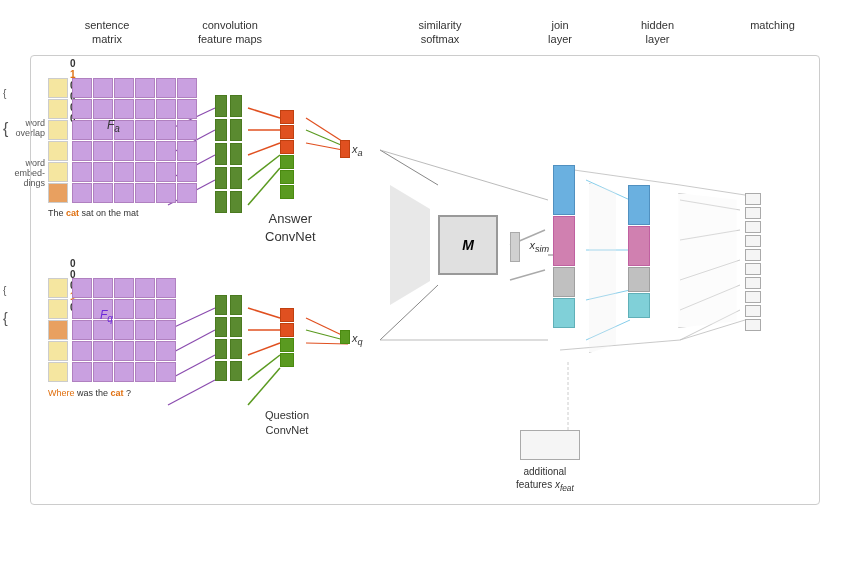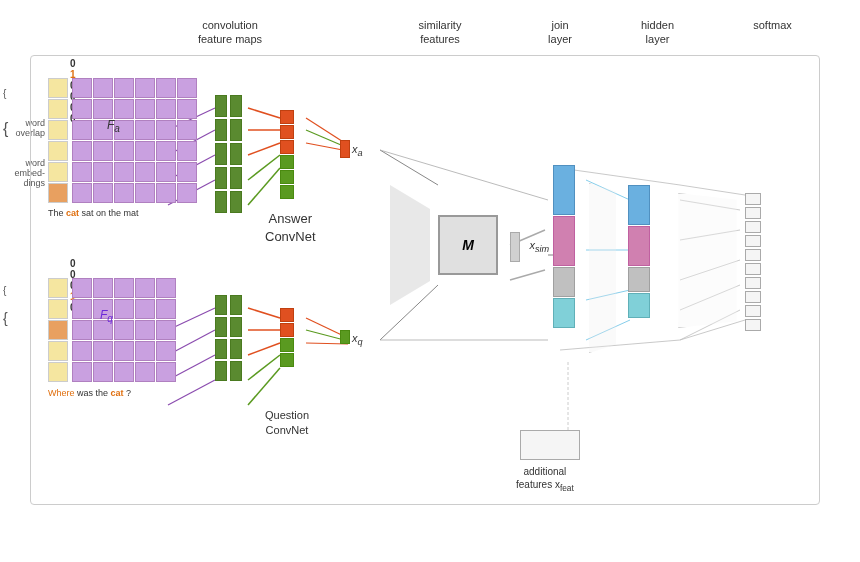--- a/index.html
+++ b/index.html
@@ -33,25 +33,26 @@
       width: 860px;
       height: 562px;
       pointer-events: none;
     }
   </style>
 </head>
 <body>
 
 <div class="diagram-container">
 
+  <div class="top-label" style="left:72px;width:70px;">sentence<br>matrix</div>
   <div class="top-label" style="left:195px;width:70px;">convolution<br>feature maps</div>
-  <div class="top-label" style="left:400px;width:80px;">similarity features</div>
+  <div class="top-label" style="left:400px;width:80px;">similarity softmax</div>
   <div class="top-label" style="left:535px;width:50px;text-align:center;">join<br>layer</div>
   <div class="top-label" style="left:630px;width:55px;">hidden<br>layer</div>
-  <div class="top-label" style="left:745px;width:55px;">softmax</div>
+  <div class="top-label" style="left:745px;width:55px;">matching</div>
 
   <svg class="lines">
 
     <line x1="168" y1="130" x2="215" y2="108" stroke="#8B4CAF" stroke-width="1.2"></line>
     <line x1="168" y1="155" x2="215" y2="130" stroke="#8B4CAF" stroke-width="1.2"></line>
     <line x1="168" y1="180" x2="215" y2="155" stroke="#8B4CAF" stroke-width="1.2"></line>
     <line x1="168" y1="205" x2="215" y2="180" stroke="#8B4CAF" stroke-width="1.2"></line>
 
     <line x1="248" y1="108" x2="280" y2="118" stroke="#e05020" stroke-width="1.5"></line>
     <line x1="248" y1="130" x2="280" y2="130" stroke="#e05020" stroke-width="1.5"></line>
@@ -315,21 +316,21 @@
       <div style="width:16px; height:12px; background:#f5f5f5; border:1px solid #aaa;"></div>
       <div style="width:16px; height:12px; background:#f5f5f5; border:1px solid #aaa;"></div>
       <div style="width:16px; height:12px; background:#f5f5f5; border:1px solid #aaa;"></div>
       <div style="width:16px; height:12px; background:#f5f5f5; border:1px solid #aaa;"></div>
       <div style="width:16px; height:12px; background:#f5f5f5; border:1px solid #aaa;"></div>
       <div style="width:16px; height:12px; background:#f5f5f5; border:1px solid #aaa;"></div>
     </div>
   </div>
 
   <div style="position:absolute; top:430px; left:520px; width:60px; height:30px; background:#f5f5f5; border:1px solid #aaa;"></div>
-  <div style="position:absolute; top:465px; left:516px; font-size:10px; color:#333; text-align:center; line-height:1.3;">additional<br>features <span style="">x<sub>feat</sub></span></div>
+  <div style="position:absolute; top:465px; left:516px; font-size:10px; color:#333; text-align:center; line-height:1.3;">additional<br>features <span style="font-style:italic;">x<sub>feat</sub></span></div>
 
   <div style="position:absolute; top:183px; left:580px; width:45px; height:170px; border:1px solid #ccc; background:rgba(240,240,240,0.3); clip-path:polygon(20% 0%, 80% 5%, 80% 95%, 20% 100%);"></div>
 
   <div style="position:absolute; top:193px; left:675px; width:65px; height:135px; border:1px solid #ccc; background:rgba(245,245,245,0.3); clip-path:polygon(5% 0%, 95% 5%, 95% 95%, 5% 100%);"></div>
 
   <div style="position:absolute; top:88px; left:3px; font-size:10px; color:#555; writing-mode:initial;">{</div>
   <div style="position:absolute; top:120px; left:3px; font-size:16px; color:#555;">{</div>
 
   <div style="position:absolute; top:285px; left:3px; font-size:10px; color:#555;">{</div>
   <div style="position:absolute; top:310px; left:3px; font-size:14px; color:#555;">{</div>

